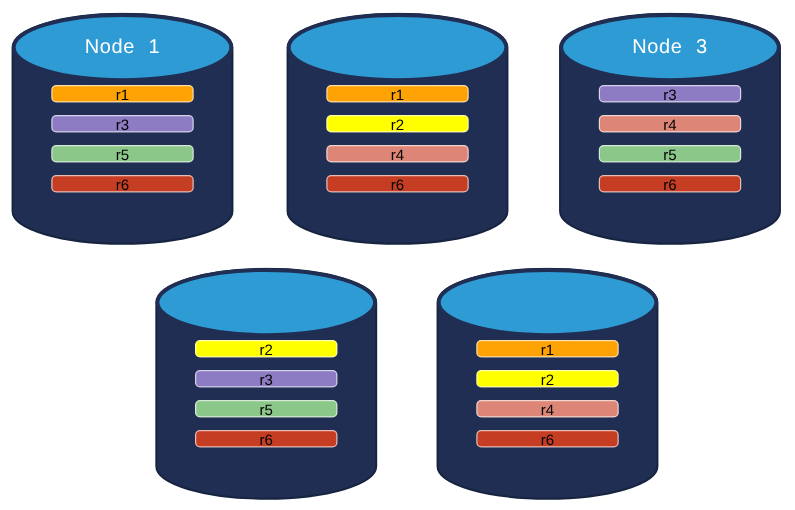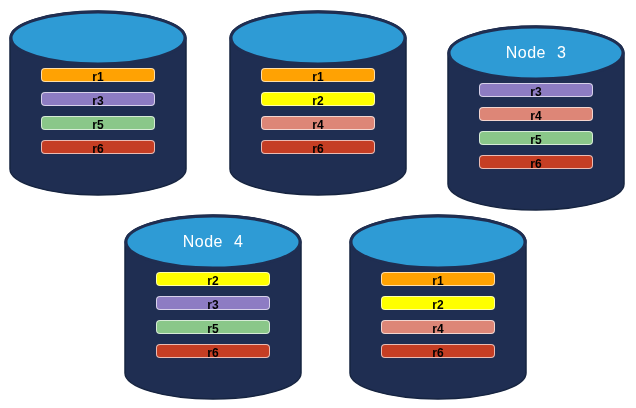--- a/index.html
+++ b/index.html
@@ -52,71 +52,71 @@
     line-height: 14px;
     margin-bottom: 10px;
     border-radius: 4px;
     border: 1px solid rgba(255,255,255,0.65);
     text-align: center;
     box-sizing: border-box;
   }
   .bar span {
     color: #000000;
     font-size: 12px;
-    font-weight: bold;
+    font-weight: normal;
     line-height: 12px;
   }
 </style>
 </head>
 <body>
 
 <div id="canvas">
     <div class="cylinder" style="left: 8px; top: 10px;">
       <svg viewBox="0 0 180 186">
         <path d="M2,28 A88,27 0 0 1 178,28 L178,159 A88,26 0 0 1 2,159 Z" fill="#1F2E52" stroke="#162440" stroke-width="1.5"></path>
         <ellipse cx="90" cy="28" rx="87" ry="26" fill="#2E9BD5" stroke="#1F2E52" stroke-width="3"></ellipse>
       </svg>
+      <div class="node-title">Node 1</div>
       <div class="bars">
         <div class="bar" style="background: rgb(255, 162, 3);"><span>r1</span></div>
         <div class="bar" style="background: rgb(141, 124, 195);"><span>r3</span></div>
         <div class="bar" style="background: rgb(138, 199, 137);"><span>r5</span></div>
         <div class="bar" style="background: rgb(197, 62, 36);"><span>r6</span></div>
       </div>
     </div>
     <div class="cylinder" style="left: 228px; top: 10px;">
       <svg viewBox="0 0 180 186">
         <path d="M2,28 A88,27 0 0 1 178,28 L178,159 A88,26 0 0 1 2,159 Z" fill="#1F2E52" stroke="#162440" stroke-width="1.5"></path>
         <ellipse cx="90" cy="28" rx="87" ry="26" fill="#2E9BD5" stroke="#1F2E52" stroke-width="3"></ellipse>
       </svg>
       <div class="bars">
         <div class="bar" style="background: rgb(255, 162, 3);"><span>r1</span></div>
         <div class="bar" style="background: rgb(255, 255, 0);"><span>r2</span></div>
         <div class="bar" style="background: rgb(221, 134, 119);"><span>r4</span></div>
         <div class="bar" style="background: rgb(197, 62, 36);"><span>r6</span></div>
       </div>
     </div>
-    <div class="cylinder" style="left: 446px; top: 25px;">
+    <div class="cylinder" style="left: 446px; top: 10px;">
       <svg viewBox="0 0 180 186">
         <path d="M2,28 A88,27 0 0 1 178,28 L178,159 A88,26 0 0 1 2,159 Z" fill="#1F2E52" stroke="#162440" stroke-width="1.5"></path>
         <ellipse cx="90" cy="28" rx="87" ry="26" fill="#2E9BD5" stroke="#1F2E52" stroke-width="3"></ellipse>
       </svg>
       <div class="node-title">Node 3</div>
       <div class="bars">
         <div class="bar" style="background: rgb(141, 124, 195);"><span>r3</span></div>
         <div class="bar" style="background: rgb(221, 134, 119);"><span>r4</span></div>
         <div class="bar" style="background: rgb(138, 199, 137);"><span>r5</span></div>
         <div class="bar" style="background: rgb(197, 62, 36);"><span>r6</span></div>
       </div>
     </div>
     <div class="cylinder" style="left: 123px; top: 214px;">
       <svg viewBox="0 0 180 186">
         <path d="M2,28 A88,27 0 0 1 178,28 L178,159 A88,26 0 0 1 2,159 Z" fill="#1F2E52" stroke="#162440" stroke-width="1.5"></path>
         <ellipse cx="90" cy="28" rx="87" ry="26" fill="#2E9BD5" stroke="#1F2E52" stroke-width="3"></ellipse>
       </svg>
-      <div class="node-title">Node 4</div>
       <div class="bars">
         <div class="bar" style="background: rgb(255, 255, 0);"><span>r2</span></div>
         <div class="bar" style="background: rgb(141, 124, 195);"><span>r3</span></div>
         <div class="bar" style="background: rgb(138, 199, 137);"><span>r5</span></div>
         <div class="bar" style="background: rgb(197, 62, 36);"><span>r6</span></div>
       </div>
     </div>
     <div class="cylinder" style="left: 348px; top: 214px;">
       <svg viewBox="0 0 180 186">
         <path d="M2,28 A88,27 0 0 1 178,28 L178,159 A88,26 0 0 1 2,159 Z" fill="#1F2E52" stroke="#162440" stroke-width="1.5"></path>

